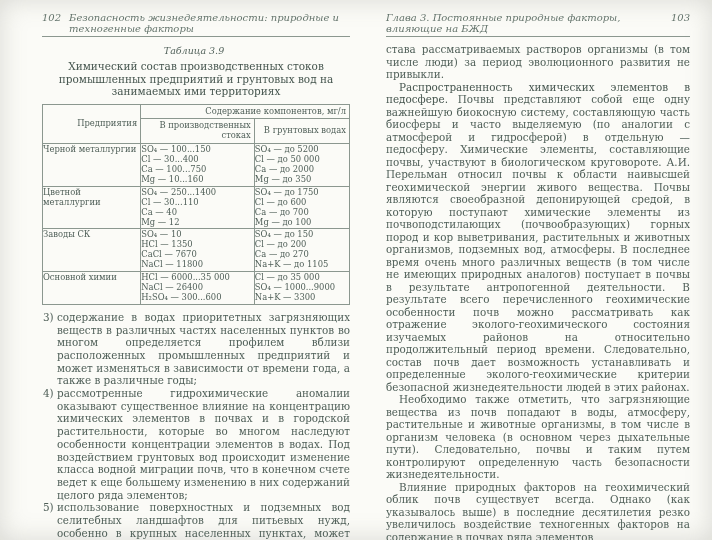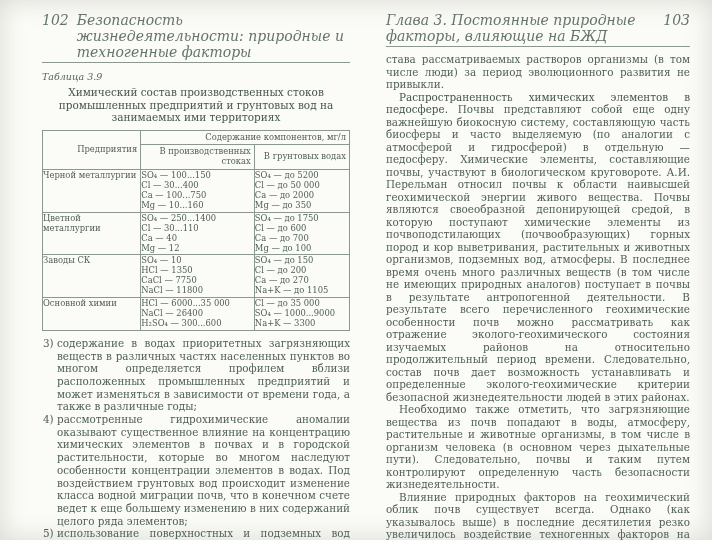--- a/index.html
+++ b/index.html
@@ -14,28 +14,28 @@
     background:#fbfbf7;
     box-shadow: inset 0 0 26px rgba(140,140,130,.30);
     overflow:hidden;
   }
   .page { position:absolute; top:12px; }
   .page-left  { left:42px;  width:308px; }
   .page-right { left:386px; width:304px; }
 
   .running-header {
     display:flex; align-items:baseline; gap:8px;
-    font-size:14px; font-style:italic; color:#64746c;
+    font-size:10px; font-style:italic; color:#64746c;
     border-bottom:1px solid #8b978f; padding-bottom:2px;
   }
   .running-header .grow { flex:1 1 auto; }
   .page-num { flex:none; }
 
   .table-caption {
-    text-align:left; font-style:italic; font-size:9.5px;
+    text-align:center; font-style:italic; font-size:9.5px;
     margin:8px 4px 4px 0; color:#55655e;
   }
   .table-title {
     text-align:center; font-weight:normal; font-size:10.5px;
     line-height:12.5px; margin-bottom:6px; color:#44544d;
   }
 
   table.effluents {
     width:100%; border-collapse:collapse;
     font-size:8.4px; line-height:9.9px; color:#4e5e57;
@@ -114,21 +114,21 @@
               <div>Cl — до 600</div>
               <div>Ca — до 700</div>
               <div>Mg — до 100</div>
             </td>
           </tr>
           <tr>
             <td class="cell-enterprise">Заводы СК</td>
             <td class="cell-effluents">
               <div>SO₄ — 10</div>
               <div>HCl — 1350</div>
-              <div>CaCl — 7750</div>
+              <div>CaCl — 7670</div>
               <div>NaCl — 11800</div>
             </td>
             <td class="cell-groundwater">
               <div>SO₄ — до 150</div>
               <div>Cl — до 200</div>
               <div>Ca — до 270</div>
               <div>Na+K — до 1105</div>
             </td>
           </tr>
           <tr>

